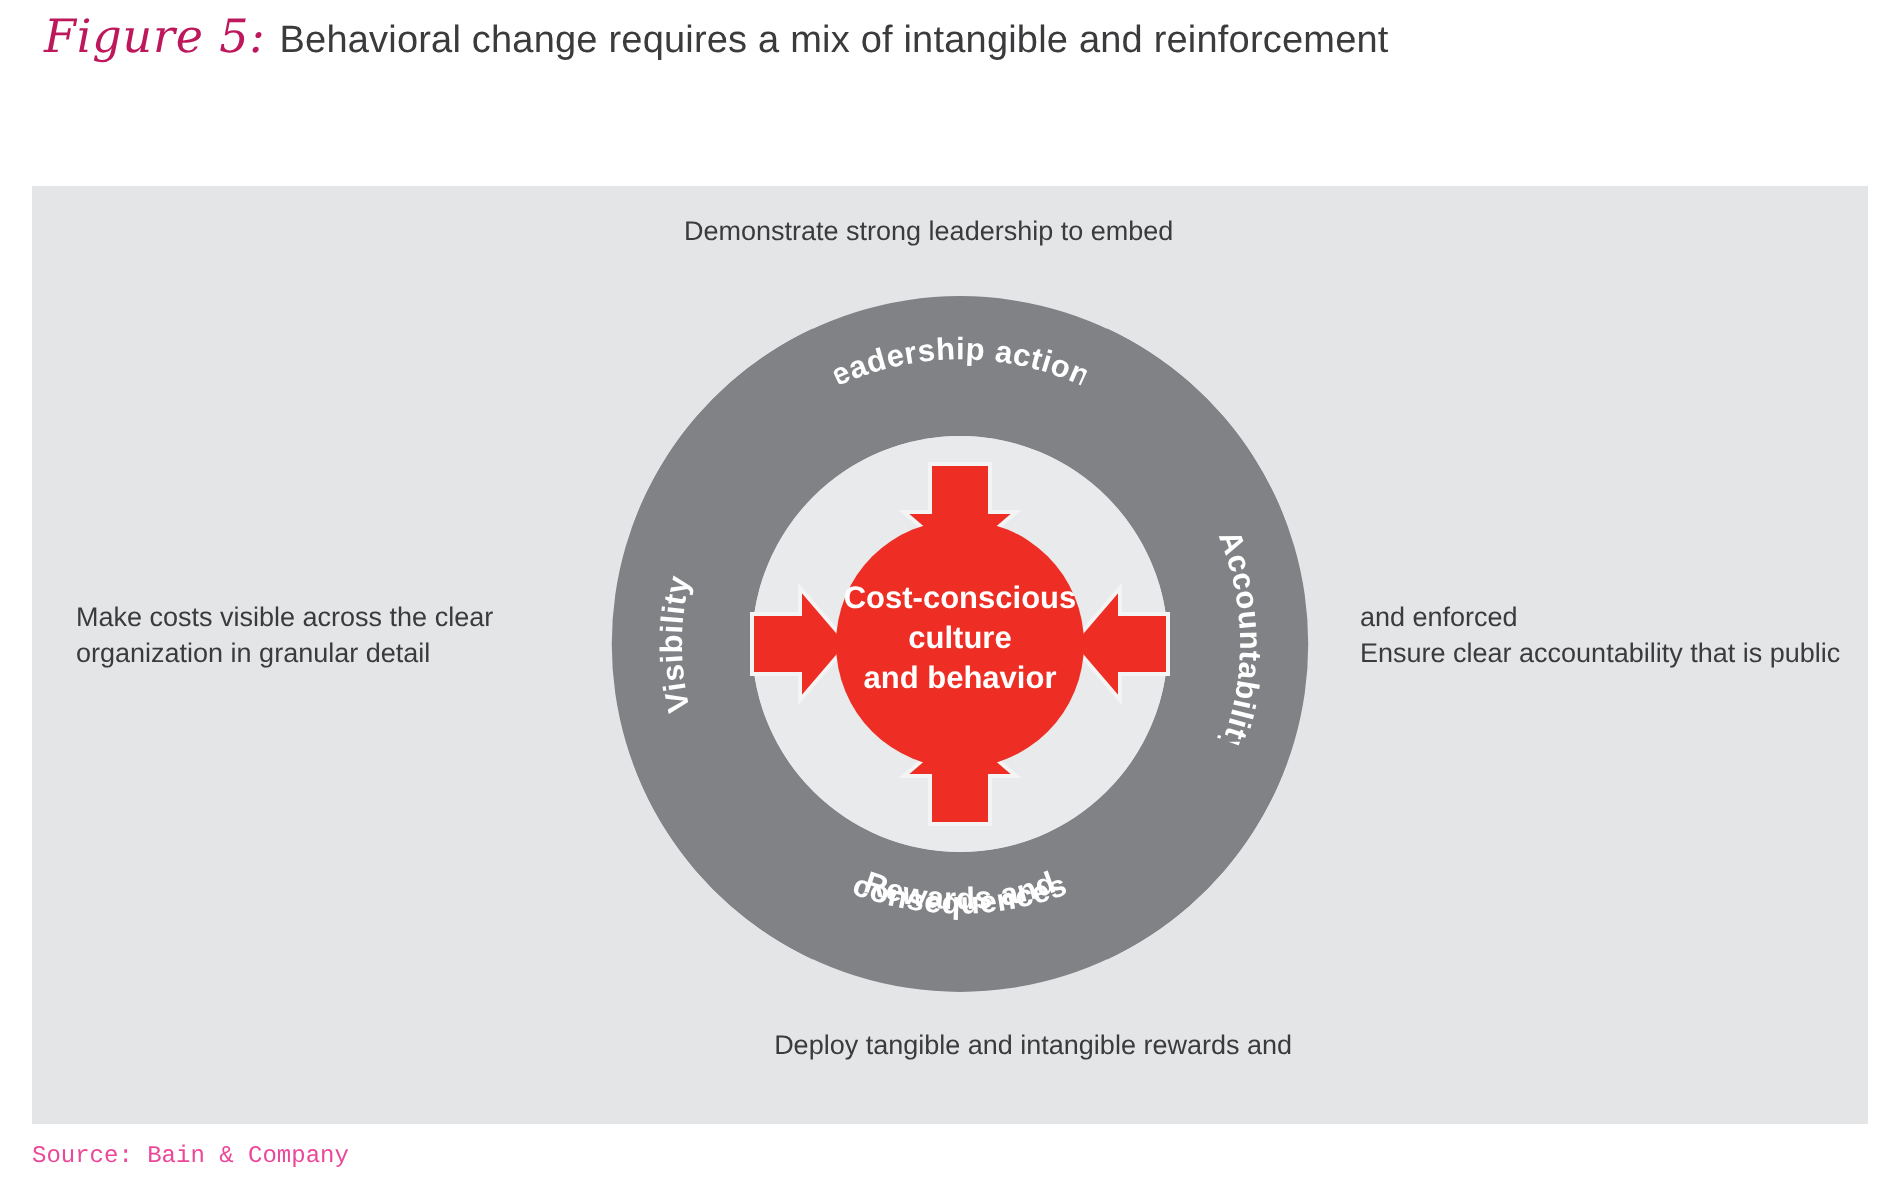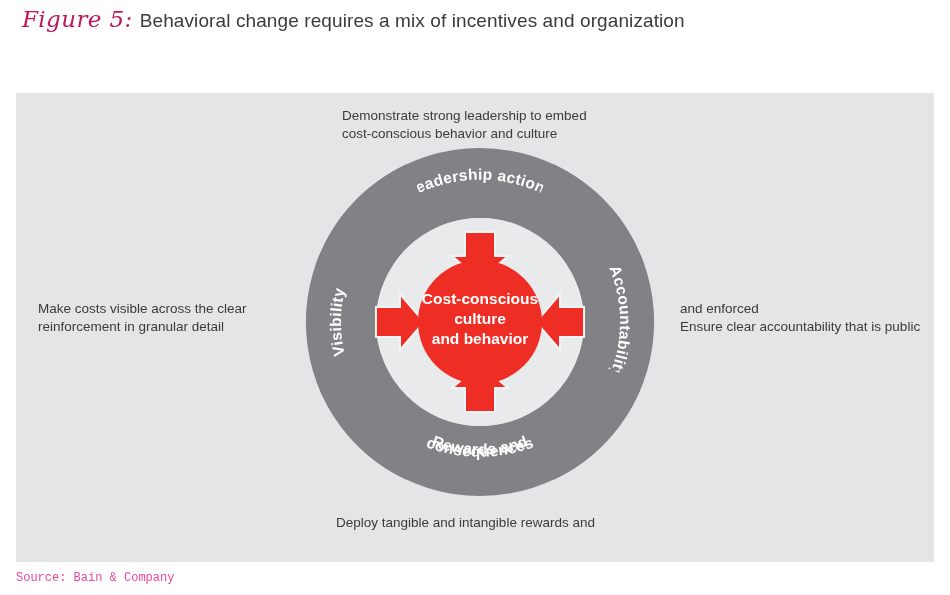--- a/index.html
+++ b/index.html
@@ -59,21 +59,21 @@
   .caption {
     position: absolute;
     font-size: 13.5px;
     line-height: 18px;
     color: #3b3b3d;
     font-family: "Liberation Sans", sans-serif;
   }
   .cap-top    { left: 342px; top: 107px;  width: 300px; text-align: left; }
   .cap-left   { left: 38px;  top: 300px;  width: 240px; text-align: left; }
   .cap-right  { left: 680px; top: 300px;  width: 250px; text-align: left; }
-  .cap-bottom { left: 336px; top: 514px;  width: 310px; text-align: left; }
+  .cap-bottom { left: 336px; top: 514px;  width: 310px; text-align: right; }
 
   
   .diagram {
     position: absolute;
     left: 290px;
     top: 146px;
     width: 380px;
     height: 360px;
   }
 
@@ -101,33 +101,32 @@
     font-family: Liberation Mono, monospace;
   }
 </style>
 </head>
 <body>
 
 <div id="page">
 
   <div class="title-row">
     <span class="fig-label">Figure 5:</span>
-    <span class="title-text">Behavioral change requires a mix of incentives and organization</span>
+    <span class="title-text">Behavioral change requires a mix of intangible and reinforcement</span>
   </div>
 
   <div class="panel"></div>
 
   <div class="caption cap-top">
     <div>Demonstrate strong leadership to embed</div>
-    <div>cost-conscious behavior and culture</div>
   </div>
 
   <div class="caption cap-left">
     <div>Make costs visible across the clear</div>
-    <div>reinforcement in granular detail</div>
+    <div>organization in granular detail</div>
   </div>
 
   <div class="caption cap-right">
     <div>and enforced</div>
     <div>Ensure clear accountability that is public</div>
   </div>
 
   <div class="caption cap-bottom">
     <div>Deploy tangible and intangible rewards and</div>
   </div>

